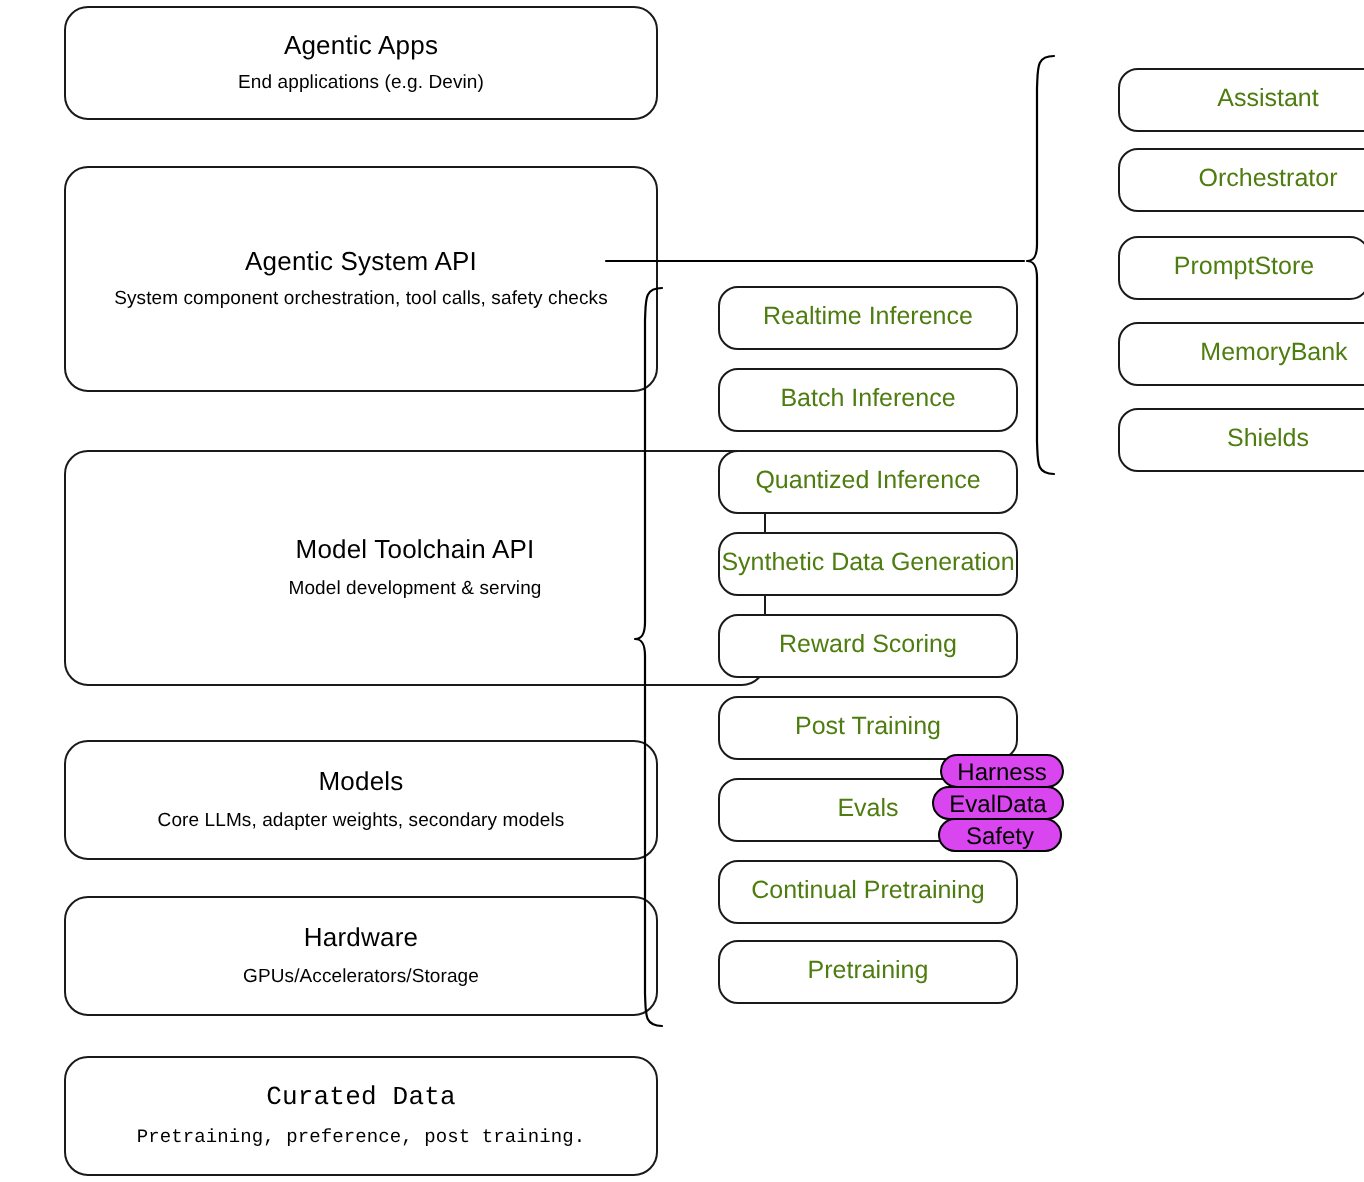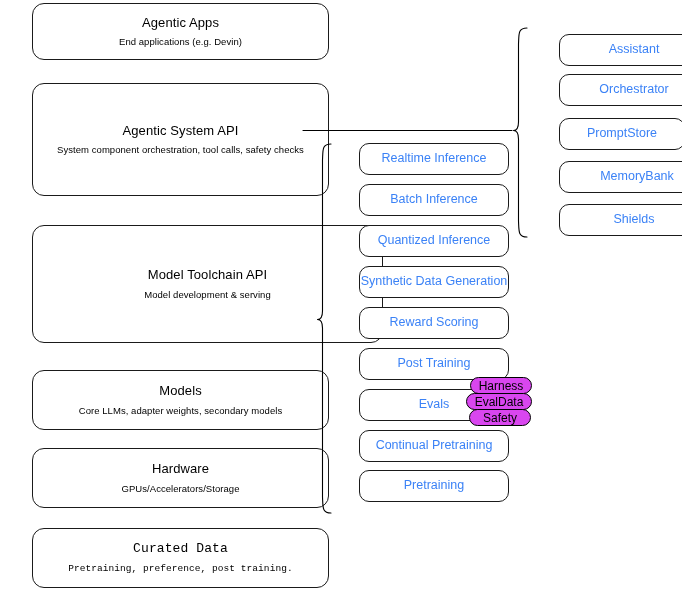--- a/index.html
+++ b/index.html
@@ -50,21 +50,21 @@
     letter-spacing: .05px;
   }
 
   
   .chip {
     border-radius: 10px;
     font-size: 12.5px;
   }
   .chip .chip-label {
     font-size: 12.5px;
-    color: #3b82f6;
+    color: #4d7c0f;
     white-space: nowrap;
   }
 
   
   .pill {
     position: absolute;
     box-sizing: border-box;
     background: #d946ef;
     border: 1px solid #000000;
     border-radius: 999px;

